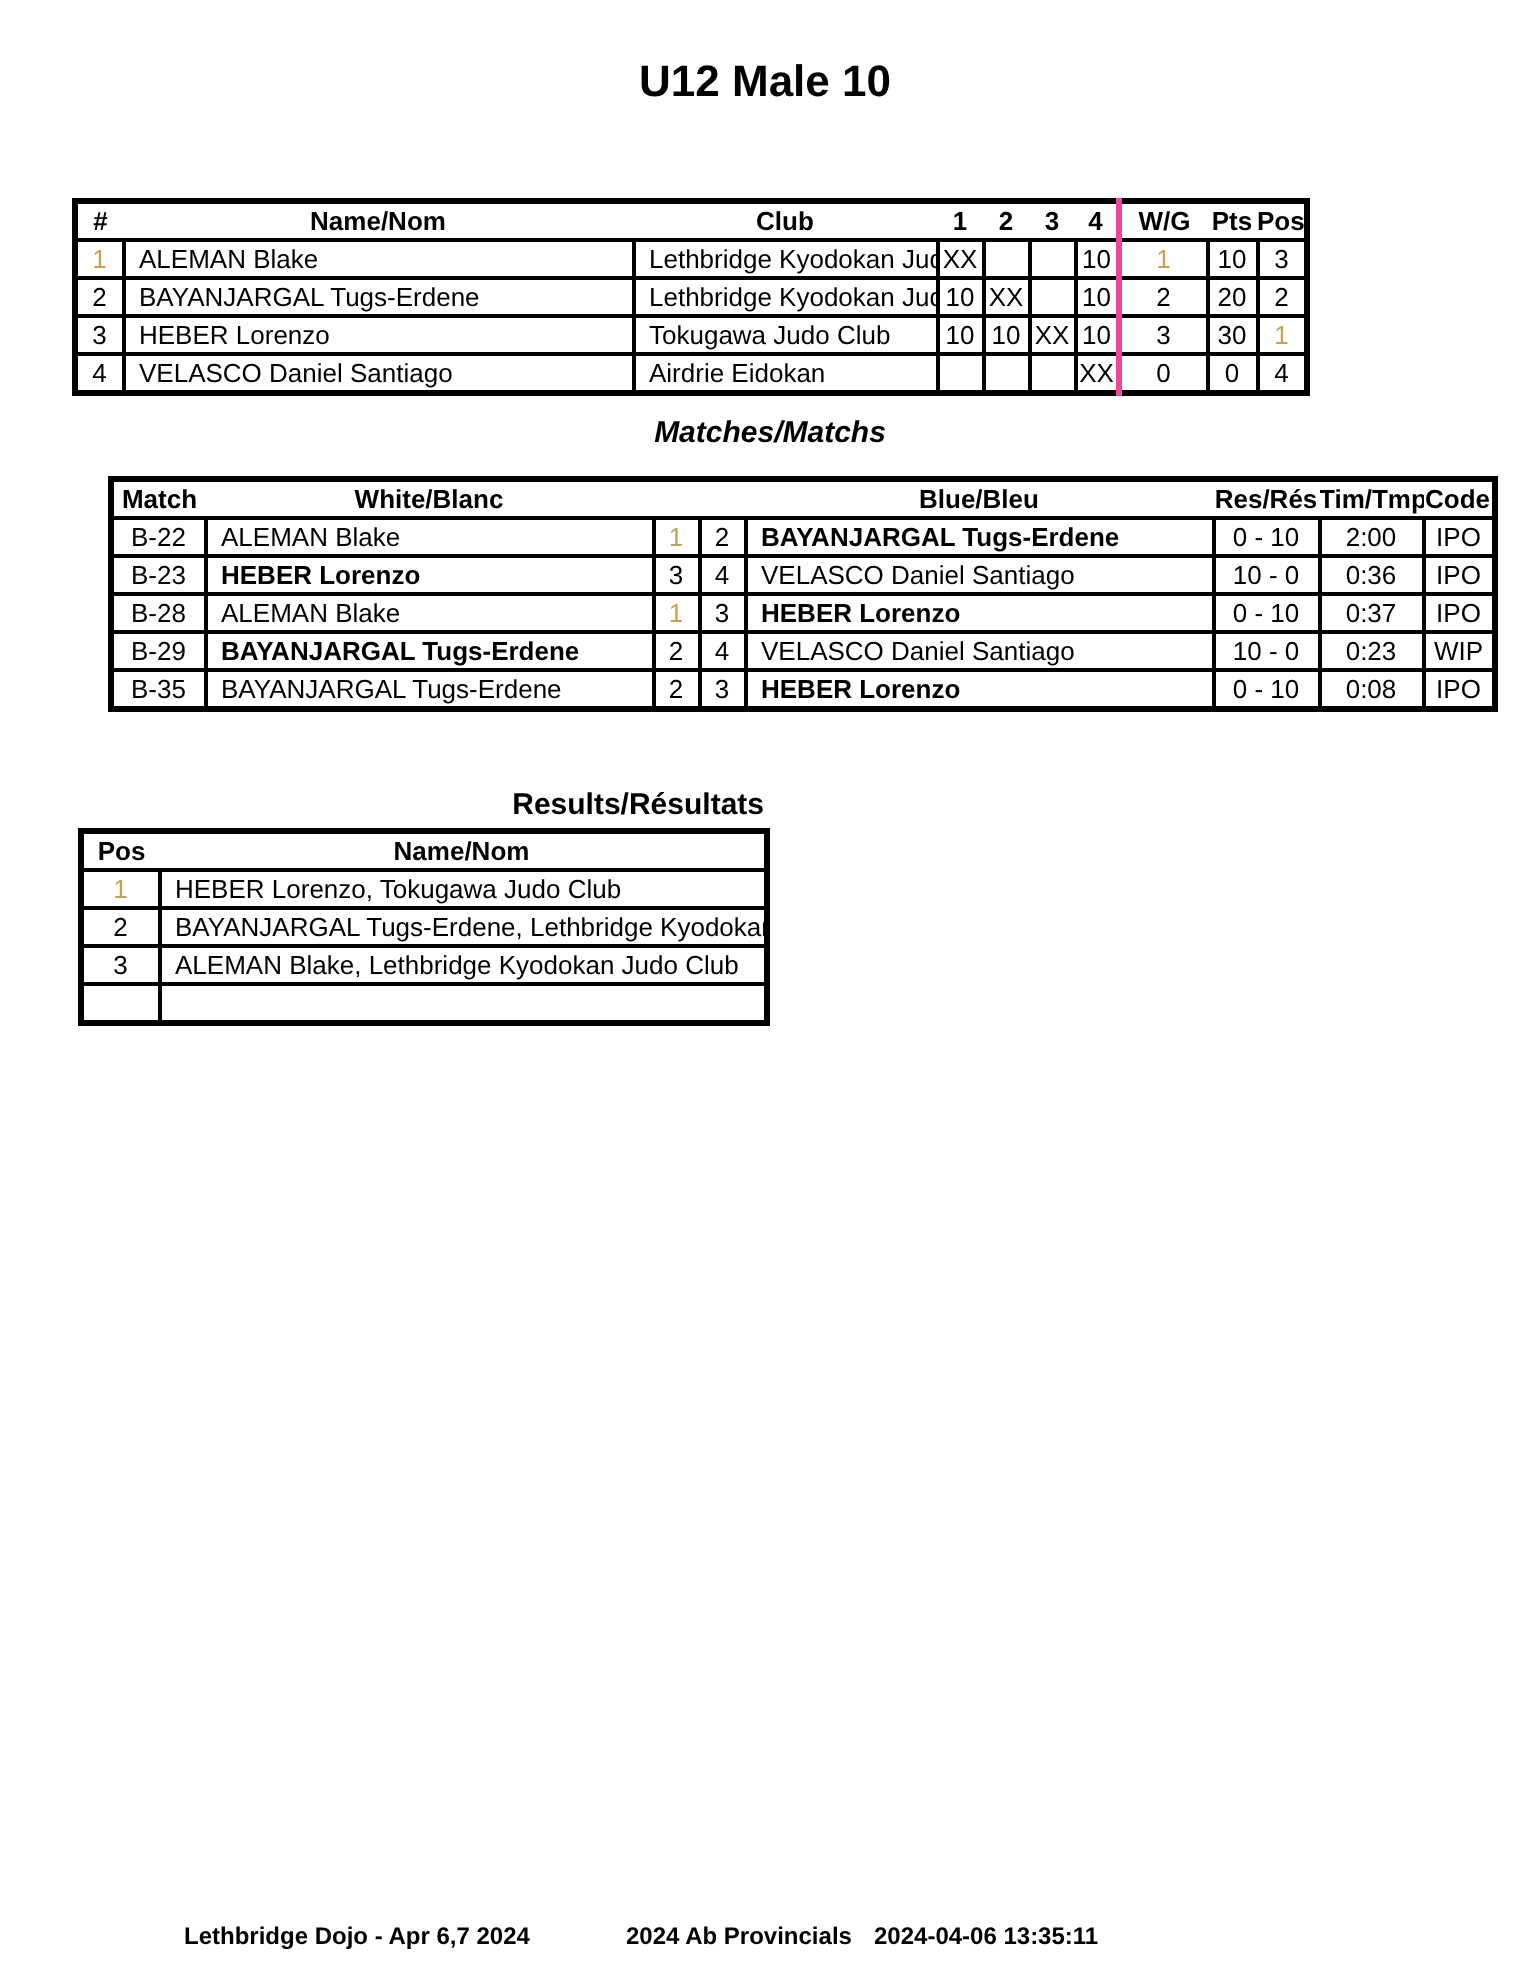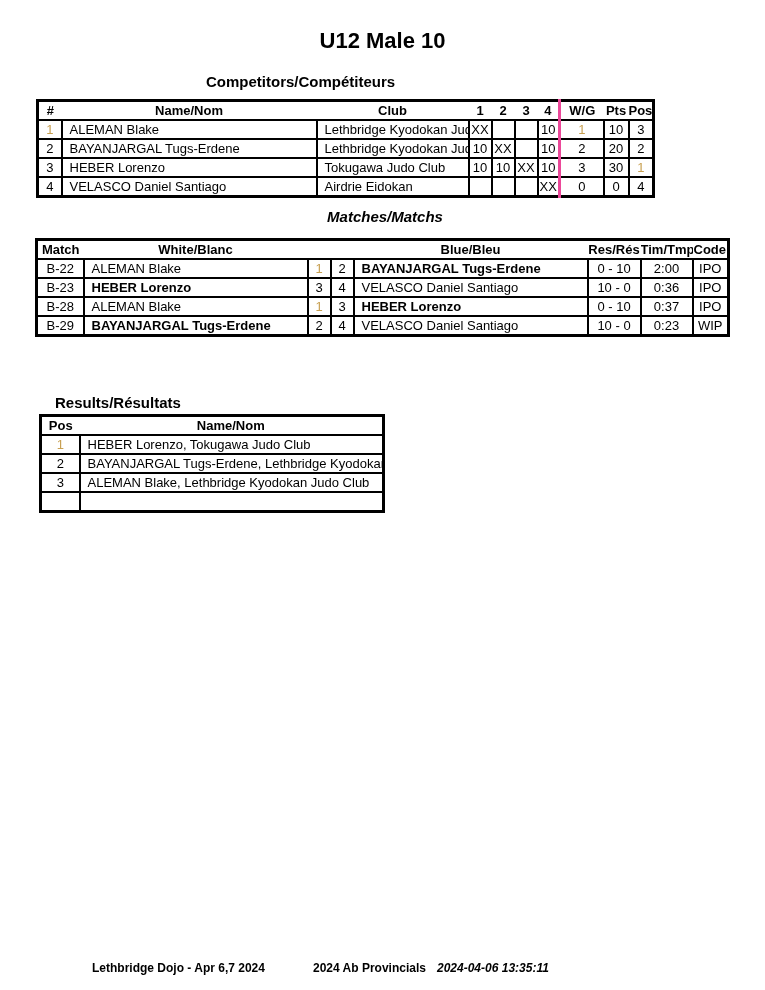--- a/index.html
+++ b/index.html
@@ -8,49 +8,48 @@
     font-family:"Liberation Sans", "DejaVu Sans", sans-serif; color:#000;
     overflow:hidden;
   }
   .doc-title {
     position:absolute; top:28px; left:0; width:765px; text-align:center;
     font-size:22px; font-weight:bold;
   }
   .sec-title { position:absolute; font-size:15px; font-weight:bold; white-space:nowrap; }
   .sec-title.competitors { top:73px; left:206px; }
   .sec-title.matches { top:208px; left:39px; width:692px; text-align:center;font-style:italic; }
-  .sec-title.results { top:394px; left:55px; width:343px; text-align:left; }
+  .sec-title.results { top:394px; left:39px; width:343px; text-align:right; }
 
   table.grid {
     position:absolute; border-collapse:collapse; table-layout:fixed;
     border:3px solid #000;
   }
   table.competitors { top:99px; left:36px; width:616px; }
-  table.matches { top:238px; left:35px; width:692px; }
+  table.matches { top:238px; left:54px; width:692px; }
   table.results { top:414px; left:39px; width:343px; }
 
   .grid th, .grid td {
     border:2px solid #000; height:17px; padding:0;
     font-size:13px; overflow:hidden; white-space:nowrap; vertical-align:middle;
   }
   .grid th { font-weight:bold; text-align:center; border-left:none; border-right:none; }
   .grid td.c { text-align:center; }
   .grid td.l { text-align:left; padding-left:7px; }
   .grid th.tksep, .grid td.tksep { border-left:3px solid #ec4899; }
   .winner { font-weight:bold; }
   .footer-item { position:absolute; top:961px; font-size:12px; font-weight:bold; white-space:nowrap; }
 </style>
 </head>
 <body>
 
 <div id="page">
 
   <div class="doc-title">U12 Male 10</div>
 
-  <div class="sec-title competitors">Competitors/Compétiteurs</div>
   <table class="grid competitors">
     <colgroup>
       <col style="width:24px">
         <col style="width:255px">
         <col style="width:152px">
       <col style="width:23px">
         <col style="width:23px">
         <col style="width:23px">
         <col style="width:22px">
       <col style="width:44px">
@@ -181,20 +180,30 @@
       <tr>
         <td class="c">B-29</td>
         <td class="l winner">BAYANJARGAL Tugs-Erdene</td>
         <td class="c num">2</td>
         <td class="c num">4</td>
         <td class="l">VELASCO Daniel Santiago</td>
         <td class="c">10 - 0</td>
         <td class="c">0:23</td>
         <td class="c">WIP</td>
       </tr>
+      <tr>
+        <td class="c">B-35</td>
+        <td class="l">BAYANJARGAL Tugs-Erdene</td>
+        <td class="c num">2</td>
+        <td class="c num">3</td>
+        <td class="l winner">HEBER Lorenzo</td>
+        <td class="c">0 - 10</td>
+        <td class="c">0:08</td>
+        <td class="c">IPO</td>
+      </tr>
     </tbody>
   </table>
 
   <div class="sec-title results">Results/Résultats</div>
   <table class="grid results">
     <colgroup>
       <col style="width:39px">
         <col style="width:304px">
     </colgroup>
     <thead>
@@ -218,15 +227,15 @@
       </tr>
       <tr>
         <td class="c num"></td>
         <td class="l"></td>
       </tr>
     </tbody>
   </table>
 
   <div class="footer-item" style="left:92px;">Lethbridge Dojo - Apr 6,7 2024</div>
   <div class="footer-item" style="left:313px;">2024 Ab Provincials</div>
-  <div class="footer-item" style="left:437px;font-style:italic;">2024-04-06 13:35:11</div>
+  <div class="footer-item" style="left:437px;">2024-04-06 13:35:11</div>
 
 </div>
 
 </body></html>

